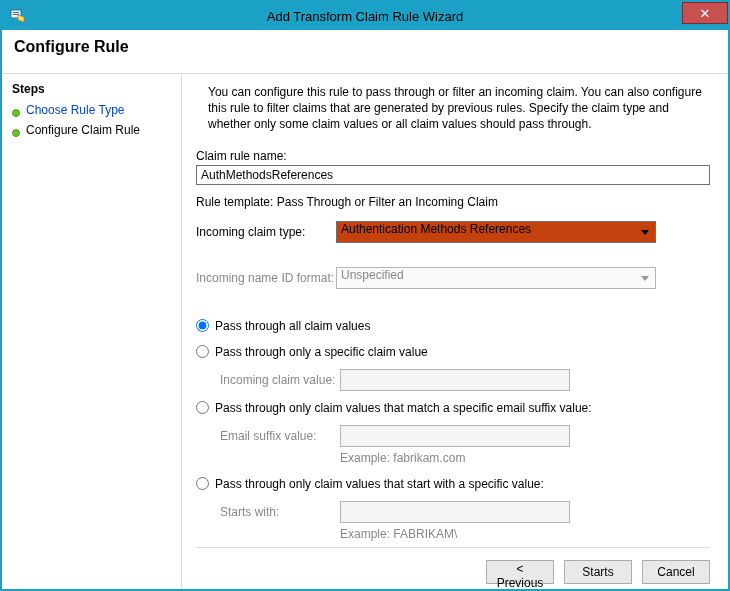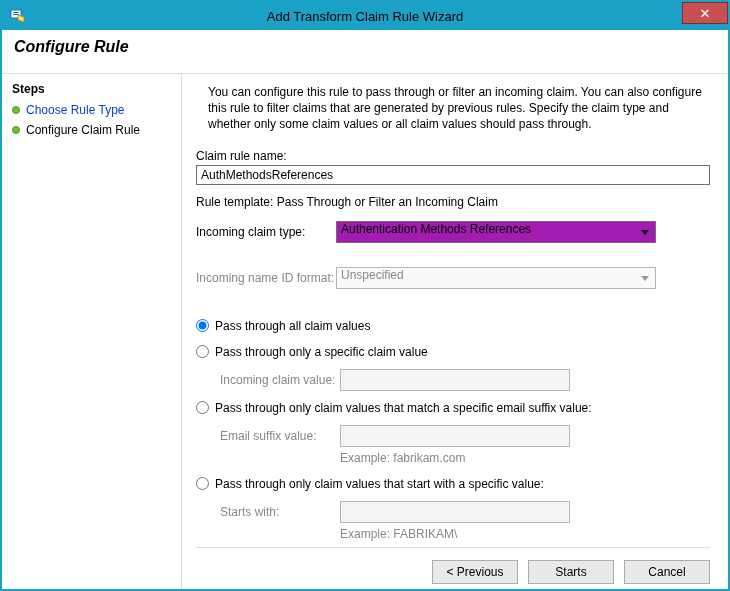--- a/index.html
+++ b/index.html
@@ -51,21 +51,20 @@
     color: #fff;
     font-size: 13px;
     margin-right: 0;
     margin-top: -6px;
     cursor: pointer;
   }
   .header-section {
     height: 44px;
     border-bottom: 1px solid #dcdcdc;
     padding: 8px 12px 0 12px;
-    font-style: italic;
   }
   .header-title {
     font-size: 16px;
     font-weight: bold;
   }
   .body {
     flex: 1;
     display: flex;
     min-height: 0;
   }
@@ -74,21 +73,21 @@
     border-right: 1px solid #dcdcdc;
     padding: 6px 0 0 0;
   }
   .sidebar-header {
     font-weight: bold;
     padding: 2px 10px 4px 10px;
     font-size: 12px;
   }
   .step-item {
     display: flex;
-    align-items: center;
+    align-items: flex-end;
     padding: 3px 10px;
     font-size: 12px;
     cursor: pointer;
   }
   .step-item .bullet {
     width: 8px; height: 8px;
     border-radius: 50%;
     background: #6fbf2c;
     border: 1px solid #4f9b18;
     margin-right: 6px;
@@ -134,21 +133,21 @@
   }
   .form-row .rlabel {
     width: 140px;
     font-size: 12px;
   }
   .form-row .rlabel.disabled { color: #888; }
   .select {
     width: 320px;
     height: 22px;
     border: 1px solid #707070;
-    background: #a21caf;
+    background: #c2410c;
     padding: 0 18px 0 4px;
     font-size: 12px;
     font-family: inherit;
     position: relative;
   }
   .select::after{
     content:""; position:absolute; right:6px; top:8px;
     border-left:4px solid transparent;
     border-right:4px solid transparent;
     border-top:5px solid #000;
@@ -195,21 +194,21 @@
   }
   .footer {
     border-top: 1px solid #dcdcdc;
     margin-top: auto;
     padding: 12px 0 8px 0;
     display: flex;
     justify-content: flex-end;
     gap: 10px;
   }
   .btn {
-    width: 86px;
+    width: 68px;
     height: 24px;
     background: #e9e9e9;
     border: 1px solid #acacac;
     font-family: inherit;
     font-size: 12px;
     cursor: pointer;
   }
 </style>
 </head>
 <body>

